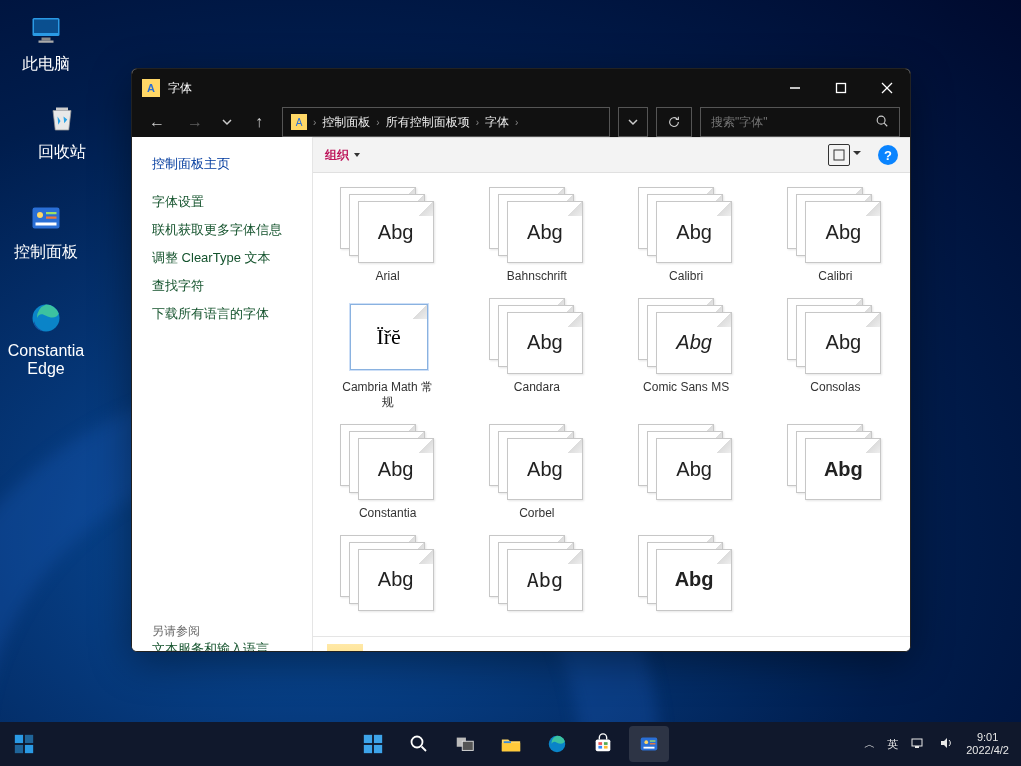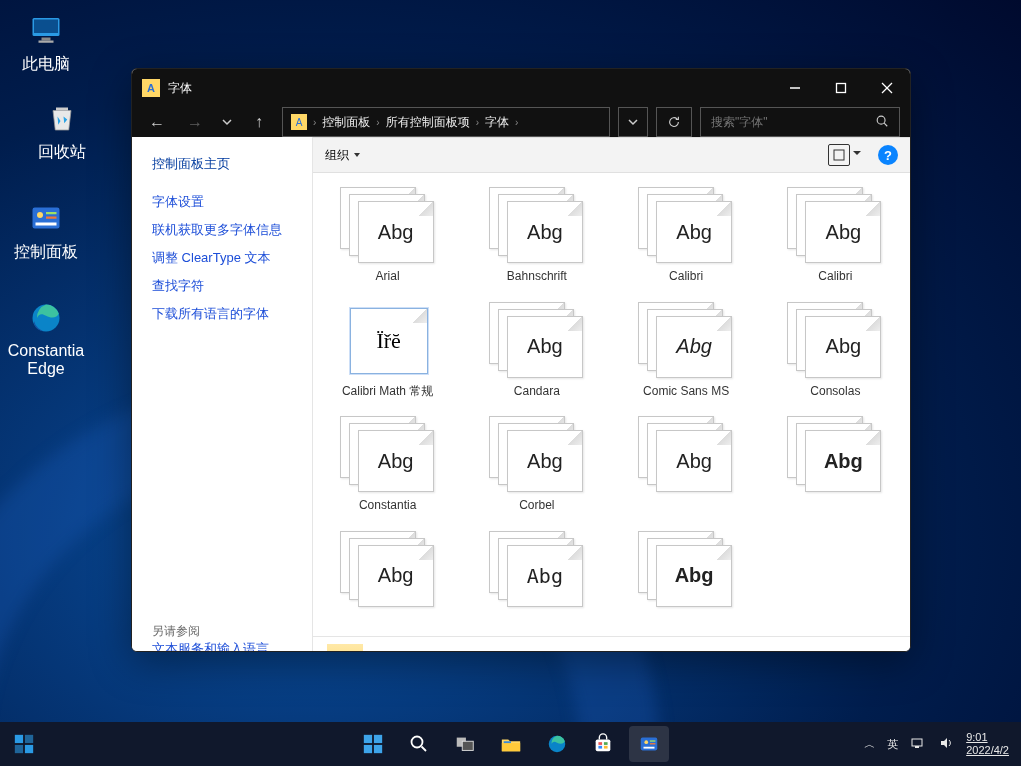--- a/index.html
+++ b/index.html
@@ -27,27 +27,27 @@
 .addr .sep { color: #888; font-size: 10px; }
 .dd { width: 30px; height: 30px; border: 1px solid #555; display:flex; align-items:center; justify-content:center; color:#ccc; cursor:pointer;}
 .refresh { width: 36px; height: 30px; border: 1px solid #555; color: #ccc; display:flex; align-items:center; justify-content:center; cursor:pointer;}
 .search { flex: 1; max-width: 200px; height: 30px; border: 1px solid #555; background: #111; display: flex; align-items: center; padding: 0 10px; }
 .search input { flex:1; background:transparent; border:none; color:#999; font-size:12px; outline:none; }
 .search .sicon { color:#ccc; font-size:12px; }
 
 .body { flex:1; display:flex; background:#fff; }
 .sidebar { width:180px; padding:18px 0 18px 20px; font-size:13px; }
 .sidebar .main-link { color:#003a9e; margin-bottom:20px; cursor:pointer; }
-.sidebar .sub-link { color:#1d4ed8; margin-bottom:10px; cursor:pointer; }
+.sidebar .sub-link { color:#14532d; margin-bottom:10px; cursor:pointer; }
 .sidebar .see-also { color:#6b6b6b; margin-top:300px; margin-bottom:0; font-size:12px; }
 
 .main { flex:1; display:flex; flex-direction:column; border-left:1px solid #e5e5e5; }
 .heading { color:#003a9e; font-size:15px; padding:16px 18px 10px; }
 .toolbar2 { height:36px; background:#f3f3f3; border-top:1px solid #e0e0e0; border-bottom:1px solid #e0e0e0; display:flex; align-items:center; padding:0 12px; gap:8px;}
-.organize { color:#000000; font-size:12px; cursor:pointer; display:flex; align-items:center; gap:4px;}
+.organize { color:#be185d; font-size:12px; cursor:pointer; display:flex; align-items:center; gap:4px;font-weight:bold;}
 .toolbar2 .spacer { flex:1; }
 .view-btn { width:22px; height:22px; border:1px solid #333; border-radius:2px; display:flex; align-items:center; justify-content:center; cursor:pointer; position:relative;}
 .view-btn::after { content:""; position:absolute; right:-12px; top:6px; border:4px solid transparent; border-top-color:#333;}
 .help-btn { width:20px; height:20px; background:#0a84ff; border-radius:50%; color:#fff; display:flex; align-items:center; justify-content:center; font-size:13px; font-weight:bold; cursor:pointer; margin-left:20px;}
 
 .grid { flex:1; overflow:auto; padding:14px 8px; display:grid; grid-template-columns: repeat(4, 1fr); gap:8px 16px; }
 .grid::-webkit-scrollbar{width:14px;} .grid::-webkit-scrollbar-track{background:#f0f0f0;} .grid::-webkit-scrollbar-thumb{background:#bdbdbd; border:3px solid #f0f0f0; border-radius:7px;}
 .font-item { display:flex; flex-direction:column; align-items:center; cursor:pointer; }
 .font-preview { width:96px; height:76px; position:relative; }
 .sheet { position:absolute; background:#fff; border:1px solid #c7c7c7; width:76px; height:62px; box-shadow: 1px 1px 2px rgba(0,0,0,.1); }
@@ -62,21 +62,21 @@
 .status { height:50px; border-top:1px solid #e5e5e5; display:flex; align-items:center; padding:0 14px; gap:14px;}
 .status .sicon2 { width:36px; height:36px; background:linear-gradient(180deg,#ffe9a8,#ffd766); display:flex; align-items:center; justify-content:center; color:#2a6fd6; font-size:20px; font-weight:bold; font-style:italic;}
 
 
 .taskbar { position:absolute; left:0; right:0; bottom:0; height:44px; background:#10182c; display:flex; align-items:center; }
 .tb-center { position:absolute; left:50%; transform:translateX(-50%); display:flex; gap:6px;}
 .tb-item { width:40px; height:36px; display:flex; align-items:center; justify-content:center; cursor:pointer; border-radius:4px;}
 .tb-item.active { background:rgba(255,255,255,.12);}
 .tb-left { width:40px; height:36px; margin-left:4px; display:flex; align-items:center; justify-content:center; cursor:pointer;}
 .tray { margin-left:auto; display:flex; align-items:center; color:#e8e8e8; font-size:11px; gap:12px; padding-right:12px;}
-.tray .clock { text-align:left; line-height:1.2;text-decoration:underline;}
+.tray .clock { text-align:center; line-height:1.2;}
 .tray .ticon { cursor:pointer;}
 </style>
 </head>
 <body>
 
 <div class="desktop-icon" style="left:8px; top:10px;">
   <div class="ico ico-pc">
       <svg viewBox="0 0 48 48">
         <rect x="6" y="8" width="36" height="24" fill="#2a9ae5" rx="2"></rect>
         <rect x="8" y="10" width="32" height="18" fill="#0a4f8f"></rect>
@@ -236,21 +236,21 @@
               <div class="sheet s1"></div>
               <div class="sheet s2"></div>
               <div class="sheet s3" style="">Abg</div>
             </div>
             <div class="font-label">Calibri</div>
           </div>
           <div class="font-item selected">
             <div class="font-preview">
               <div class="sheet single" style="font-family:serif;">Ïřĕ</div>
             </div>
-            <div class="font-label">Calibri Math 常规</div>
+            <div class="font-label">Cambria Math 常规</div>
           </div>
           <div class="font-item">
             <div class="font-preview">
               <div class="sheet s1"></div>
               <div class="sheet s2"></div>
               <div class="sheet s3" style="">Abg</div>
             </div>
             <div class="font-label">Candara</div>
           </div>
           <div class="font-item">

